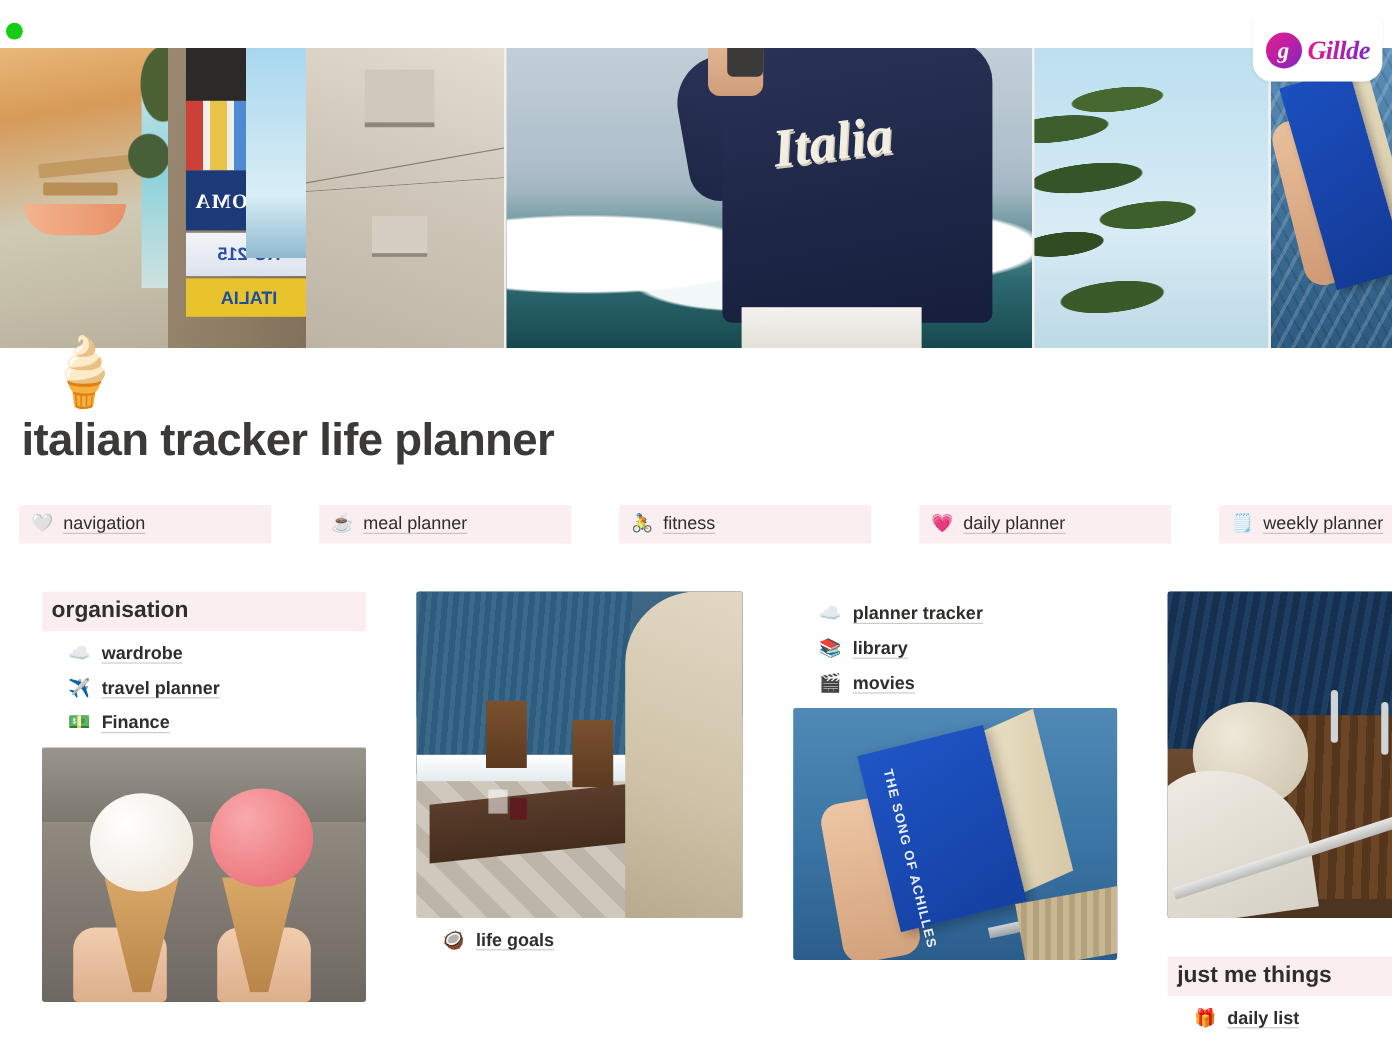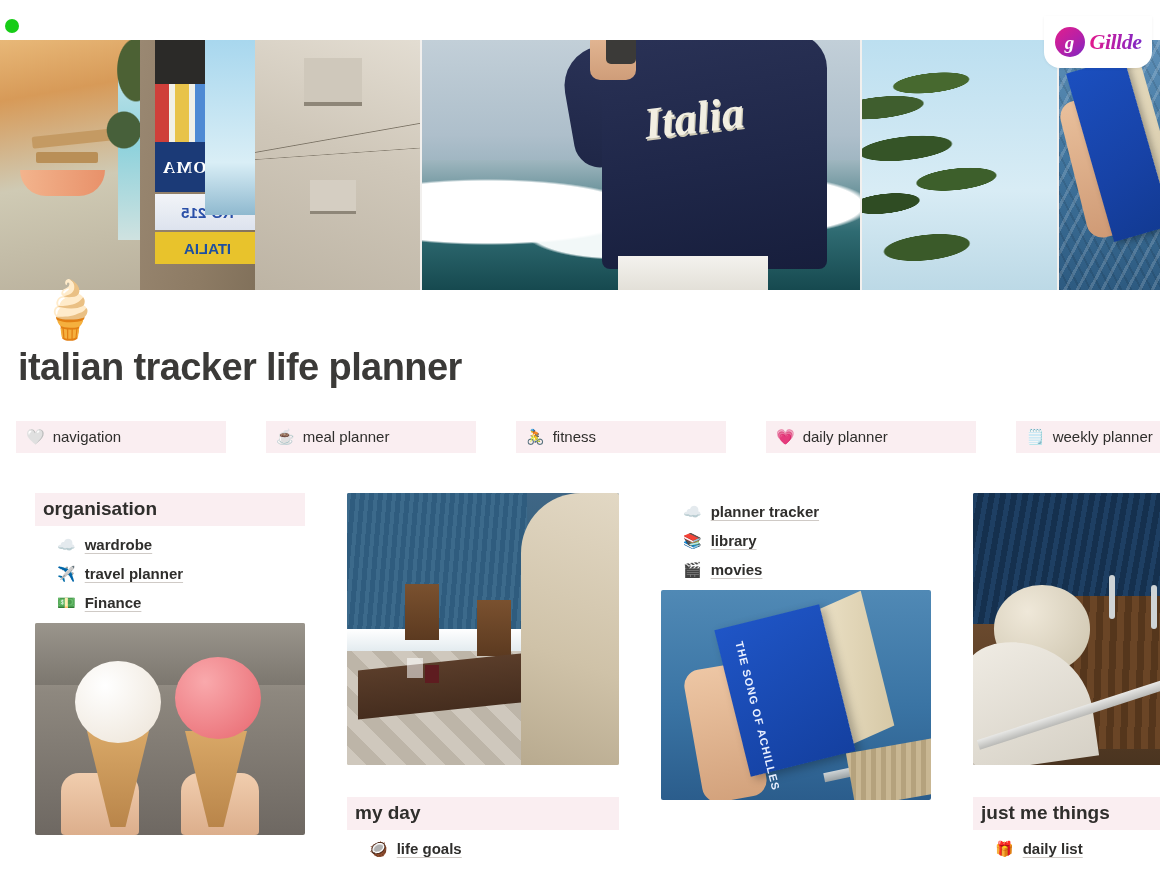--- a/index.html
+++ b/index.html
@@ -252,21 +252,21 @@
   }
   .nav-pill {
     background: #faeef1;
     padding: 7px 10px 8px 10px;
     display: flex; align-items: center; gap: 8px;
     font-size: 15px;
     color: #2f2e2c;
     min-width: 210px;
     flex: 0 0 auto;
   }
-  .nav-pill .lbl { text-decoration-color:#c9c4c0; text-underline-offset:3px; }
+  .nav-pill .lbl { text-decoration: underline; text-decoration-color:#c9c4c0; text-underline-offset:3px; }
   .nav-emoji { font-size: 15px; line-height: 1; }
 
   
   .columns {
     display: flex;
     gap: 42px;
     margin-top: 40px;
     align-items: flex-start;
     padding-left: 19px;
   }
@@ -505,21 +505,20 @@
         <div class="t-sea"></div>
         <div class="t-foam"></div>
         <div class="t-ground"></div>
         <div class="t-wall"></div>
         <div class="t-chair a"></div>
         <div class="t-chair b"></div>
         <div class="t-table"></div>
         <div class="t-glass"></div>
         <div class="t-wine"></div>
       </div>
-      <div class="sec-head" style="margin-top:32px">my day</div>
       <div class="link-list">
         <div class="link-item">
           <span class="li-emoji">🥥</span>
           <span class="lbl">life goals</span>
         </div>
       </div>
     </div>
 
     <div class="col col-3">
       <div class="link-list">

